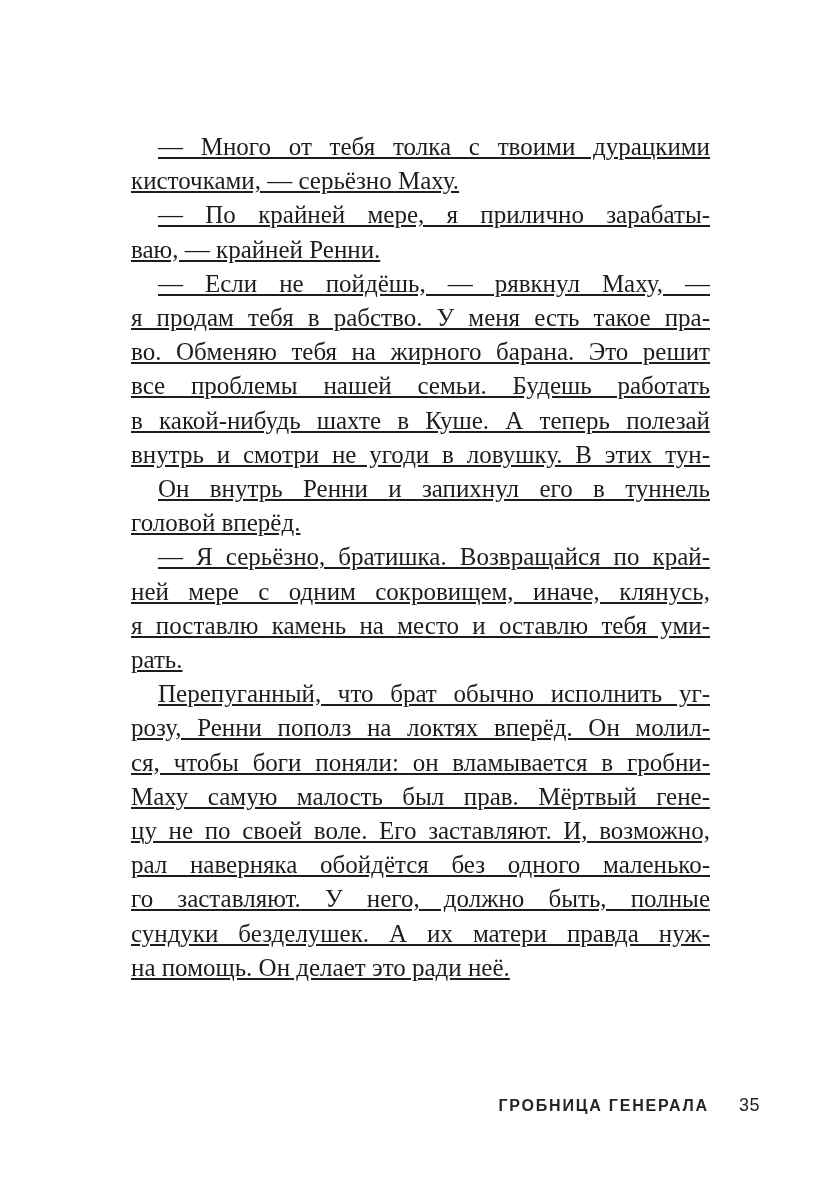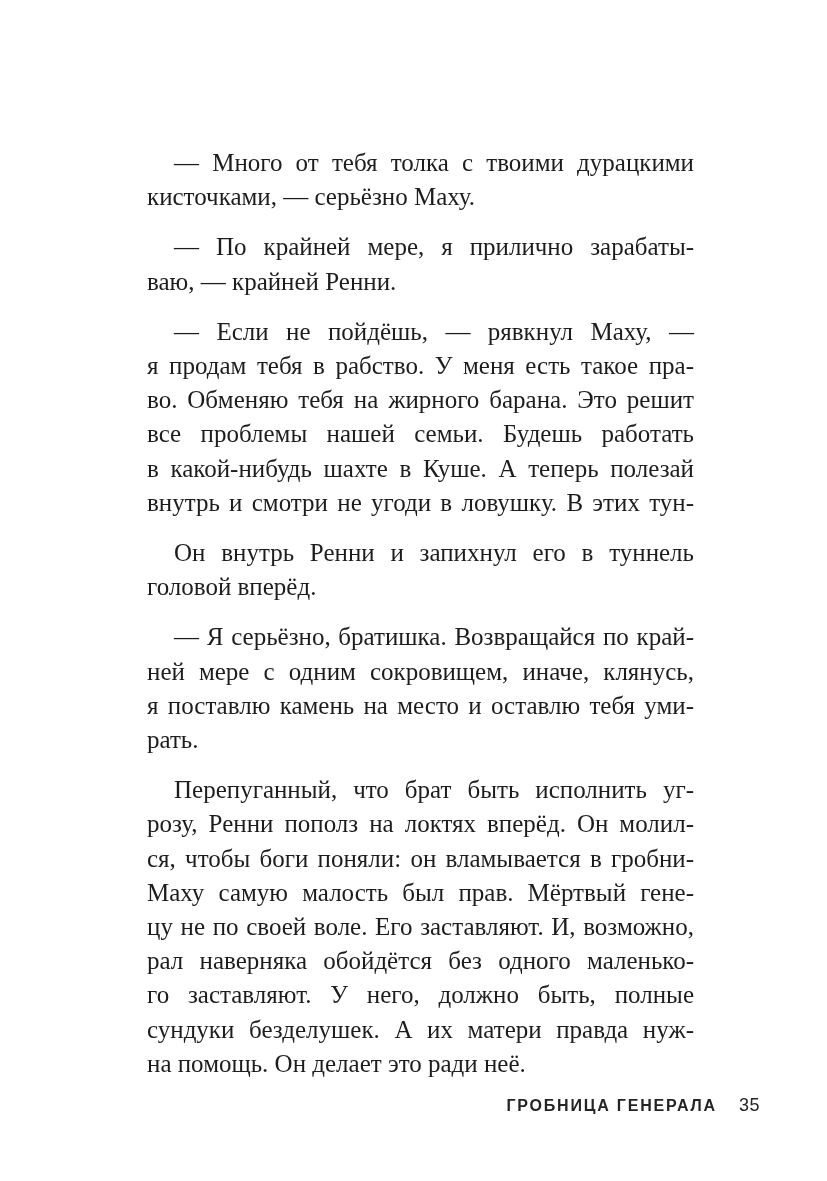--- a/index.html
+++ b/index.html
@@ -14,35 +14,35 @@
     margin: 0 auto;
   }
   .page-text {
     position: absolute;
     top: 130px;
     left: 131px;
     width: 579px;
     font-size: 25px;
     line-height: 34.2px;
   }
-  .para { margin: 16px; padding: 0; }
+  .para { margin: 0; padding: 0; text-decoration: underline; }
   .line {
     text-align: justify;
     text-align-last: justify;
     white-space: normal;
   }
   .line.last { text-align-last: left; }
   .line.first { text-indent: 27px; }
   .footer {
     position: absolute;
     top: 1095px;
     right: 67px;
     display: flex;
     align-items: baseline;
-    gap: 22px;
+    gap: 30px;
     font-family: "Liberation Sans", "DejaVu Sans", sans-serif;
     color: #242424;
   }
   .running-title {
     font-size: 16px;
     font-weight: 700;
     letter-spacing: 1.8px;
   }
   .page-number {
     font-size: 18px;
@@ -82,21 +82,21 @@
     </div>
 
     <div class="para">
       <div class="line first">— Я серьёзно, братишка. Возвращайся по край-</div>
       <div class="line">ней мере с одним сокровищем, иначе, клянусь,</div>
       <div class="line">я поставлю камень на место и оставлю тебя уми-</div>
       <div class="line last">рать.</div>
     </div>
 
     <div class="para">
-      <div class="line first">Перепуганный, что брат быть исполнить уг-</div>
+      <div class="line first">Перепуганный, что брат обычно исполнить уг-</div>
       <div class="line">розу, Ренни пополз на локтях вперёд. Он молил-</div>
       <div class="line">ся, чтобы боги поняли: он вламывается в гробни-</div>
       <div class="line">Маху самую малость был прав. Мёртвый гене-</div>
       <div class="line">цу не по своей воле. Его заставляют. И, возможно,</div>
       <div class="line">рал наверняка обойдётся без одного маленько-</div>
       <div class="line">го заставляют. У него, должно быть, полные</div>
       <div class="line">сундуки безделушек. А их матери правда нуж-</div>
       <div class="line last">на помощь. Он делает это ради неё.</div>
     </div>
 

